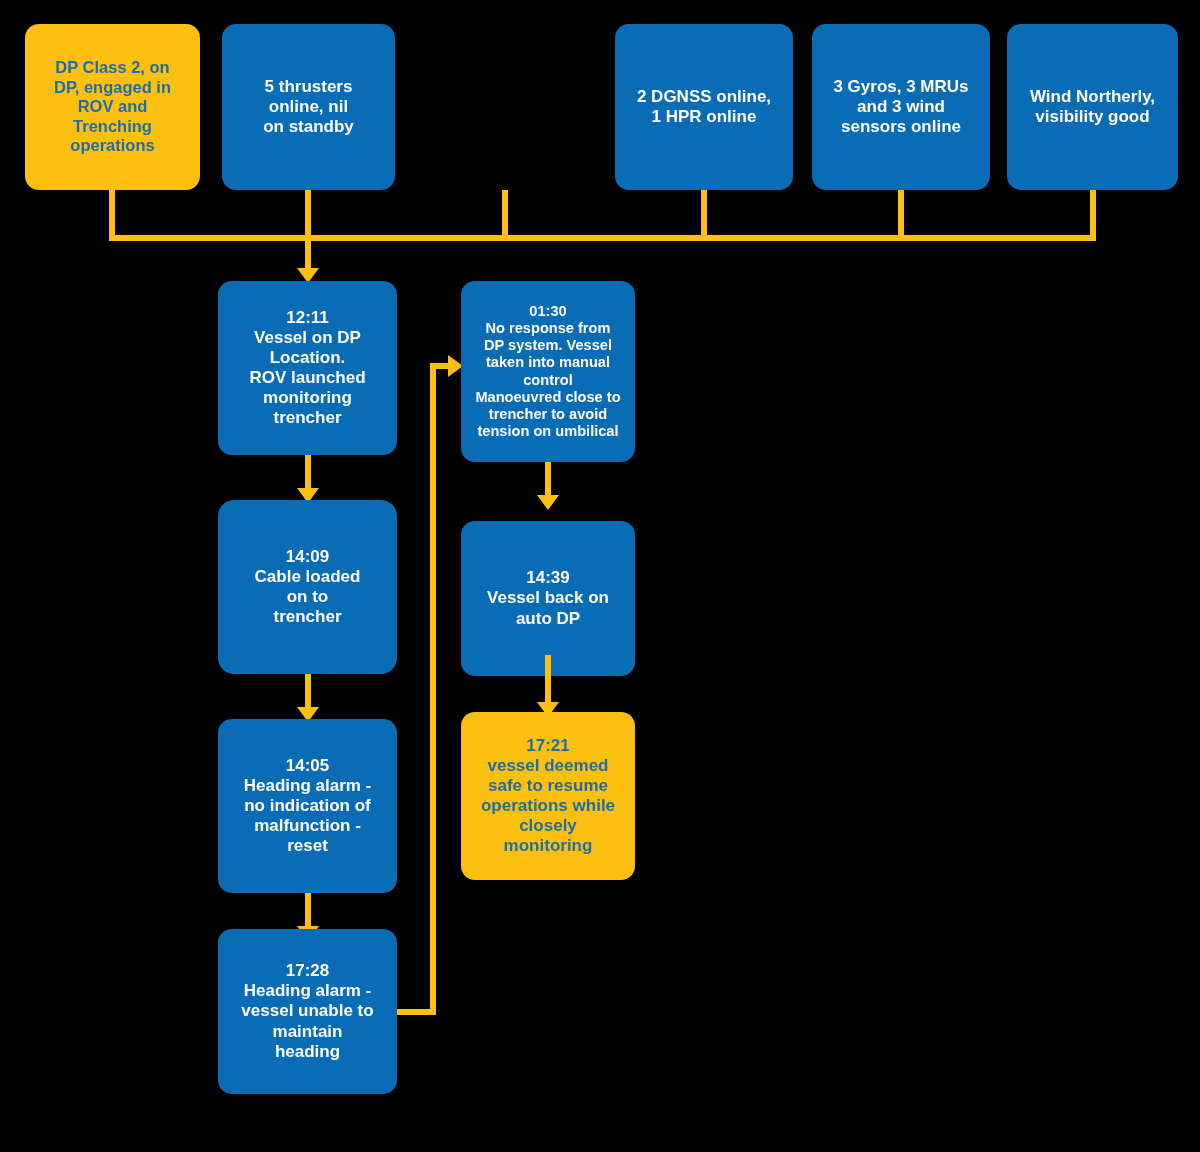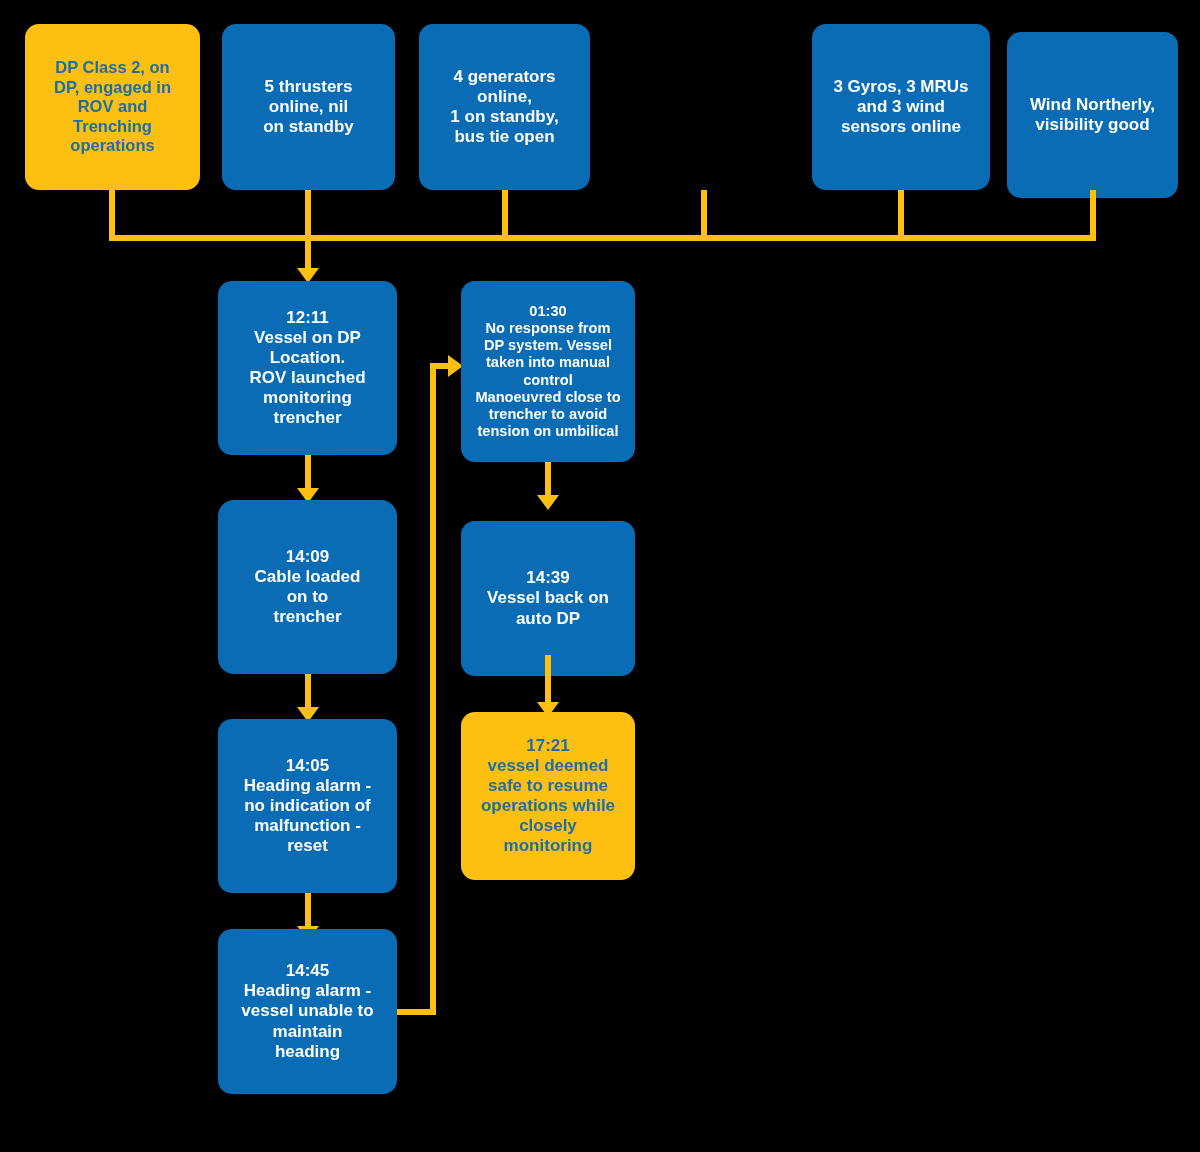--- a/index.html
+++ b/index.html
@@ -58,31 +58,29 @@
   <div class="node gold f15" style="left:25px;  top:24px; width:175px; height:166px;">DP Class 2, on
 DP, engaged in
 ROV and
 Trenching
 operations</div>
 
   <div class="node blue f16" style="left:222px; top:24px; width:173px; height:166px;">5 thrusters
 online, nil
 on standby</div>
 
-  <div class="node blue f16" style="left:419px; top:24px; width:171px; height:166px;">4 generators
-online,
-1 on standby,
-bus tie open</div>
 
+  <div class="node blue f16" style="left:615px; top:24px; width:178px; height:166px;">2 DGNSS online,
+1 HPR online</div>
 
   <div class="node blue f16" style="left:812px; top:24px; width:178px; height:166px;">3 Gyros, 3 MRUs
 and 3 wind
 sensors online</div>
 
-  <div class="node blue f16" style="left:1007px; top:32px; width:171px; height:166px;">Wind Northerly,
+  <div class="node blue f16" style="left:1007px; top:24px; width:171px; height:166px;">Wind Northerly,
 visibility good</div>
 
   <div class="seg vline" style="left:109px; top:190px; height:51px;"></div>
   <div class="seg vline" style="left:305px; top:190px; height:51px;"></div>
   <div class="seg vline" style="left:502px; top:190px; height:51px;"></div>
   <div class="seg vline" style="left:701px; top:190px; height:51px;"></div>
   <div class="seg vline" style="left:898px; top:190px; height:51px;"></div>
   <div class="seg vline" style="left:1090px; top:190px; height:51px;"></div>
 
   <div class="seg hline" style="left:109px; top:235px; width:987px;"></div>
@@ -110,21 +108,21 @@
 
   <div class="node blue f16" style="left:218px; top:719px; width:179px; height:174px;">14:05
 Heading alarm -
 no indication of
 malfunction -
 reset</div>
 
   <div class="seg vline" style="left:305px; top:893px; height:38px;"></div>
   <div class="arrow-down" style="left:297px; top:926px;"></div>
 
-  <div class="node blue f16" style="left:218px; top:929px; width:179px; height:165px;">14:45
+  <div class="node blue f16" style="left:218px; top:929px; width:179px; height:165px;">17:28
 Heading alarm -
 vessel unable to
 maintain
 heading</div>
 
   <div class="seg hline" style="left:397px; top:1009px; width:39px;"></div>
   <div class="seg vline" style="left:430px; top:363px; height:652px;"></div>
   <div class="seg hline" style="left:430px; top:363px; width:22px;"></div>
   <div class="arrow-right" style="left:448px; top:355px;"></div>
 

